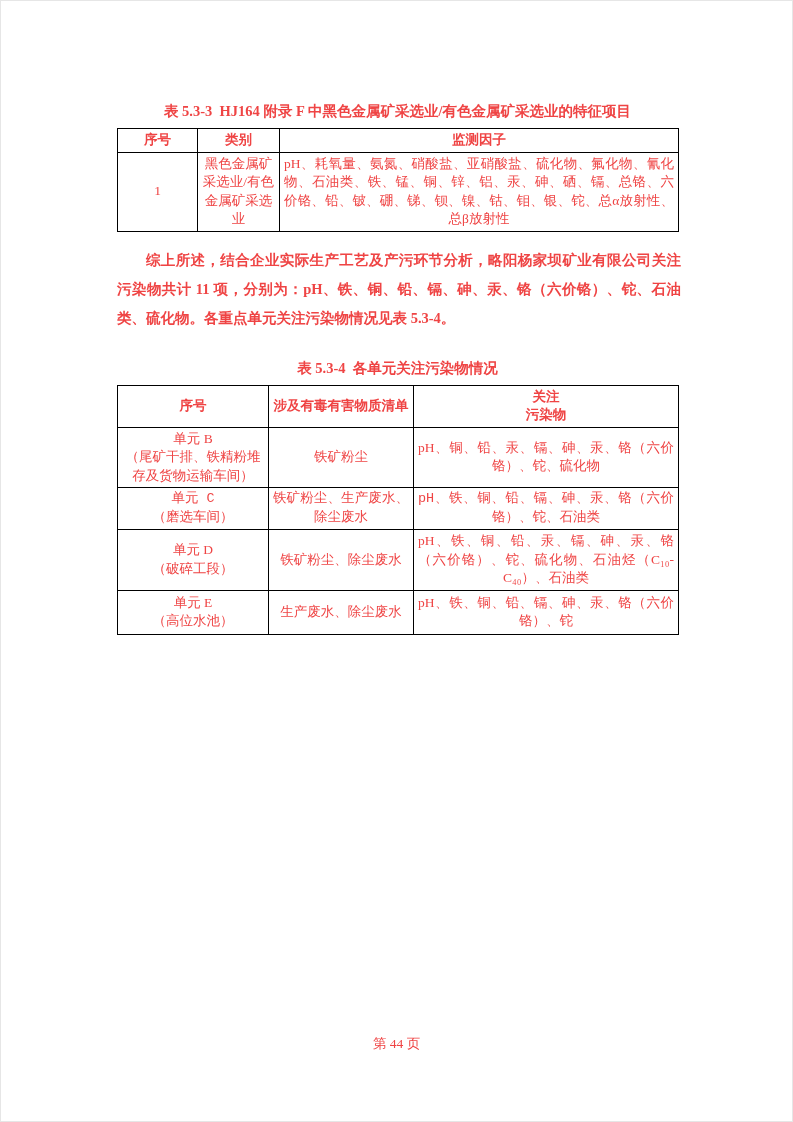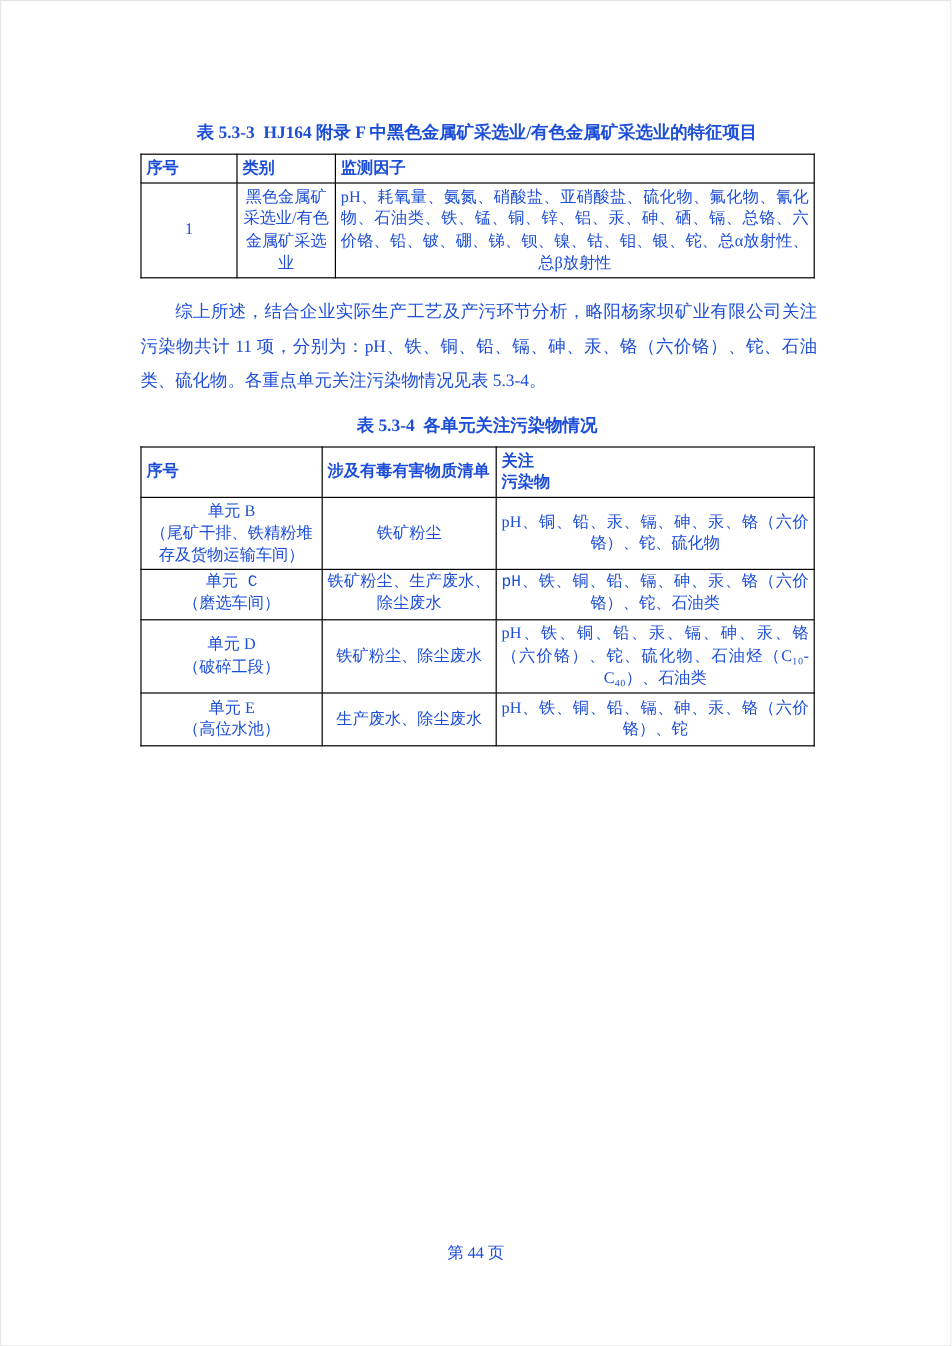--- a/index.html
+++ b/index.html
@@ -3,21 +3,21 @@
 <meta charset="utf-8">
 <style>
   html,body{margin:0;padding:0;background:#fff;}
   .page{
     position:relative;
     width:793px;height:1122px;
     background:#fff;
     box-sizing:border-box;
     border:1px solid #e6e6e6;
     font-family:"Liberation Serif","DejaVu Serif",serif;
-    color:#1d4ed8;
+    color:#ef4444;
     overflow:hidden;
   }
   .content{
     position:absolute;
     left:116px;top:100px;
     width:561px;
   }
   .tbl-title{
     text-align:center;
     font-weight:bold;
@@ -34,35 +34,36 @@
   }
   td,th{
     border:1.5px solid #000;
     padding:2px 4px;
     vertical-align:middle;
     line-height:18.5px;
     box-sizing:border-box;
   }
   th{
     font-weight:bold;
-    text-align:left;
+    text-align:center;
     white-space:pre-line;
   }
   .c-center{text-align:center;}
   .c-just{
     text-align:justify;
     text-align-last:center;
   }
   .para{
-    margin:14px 0 12px 0;
+    margin:14px 0 25px 0;
     font-size:14.5px;
     line-height:29px;
     text-align:justify;
     text-indent:2em;
     width:564px;
+    font-weight:bold;
   }
   .unit-name{display:block;text-align:center;}
   .unit-desc{display:block;text-align:center;}
   .t1-h{height:22px;}
   .t2-h{height:36px;}
   .row-a{height:44px;}
   .row-b{height:54px;font-family:Liberation Serif, serif;}
   .row-c{height:42px;font-family:Liberation Mono, monospace;}
   .row-d{height:58px;}
   .row-e{height:44px;}

